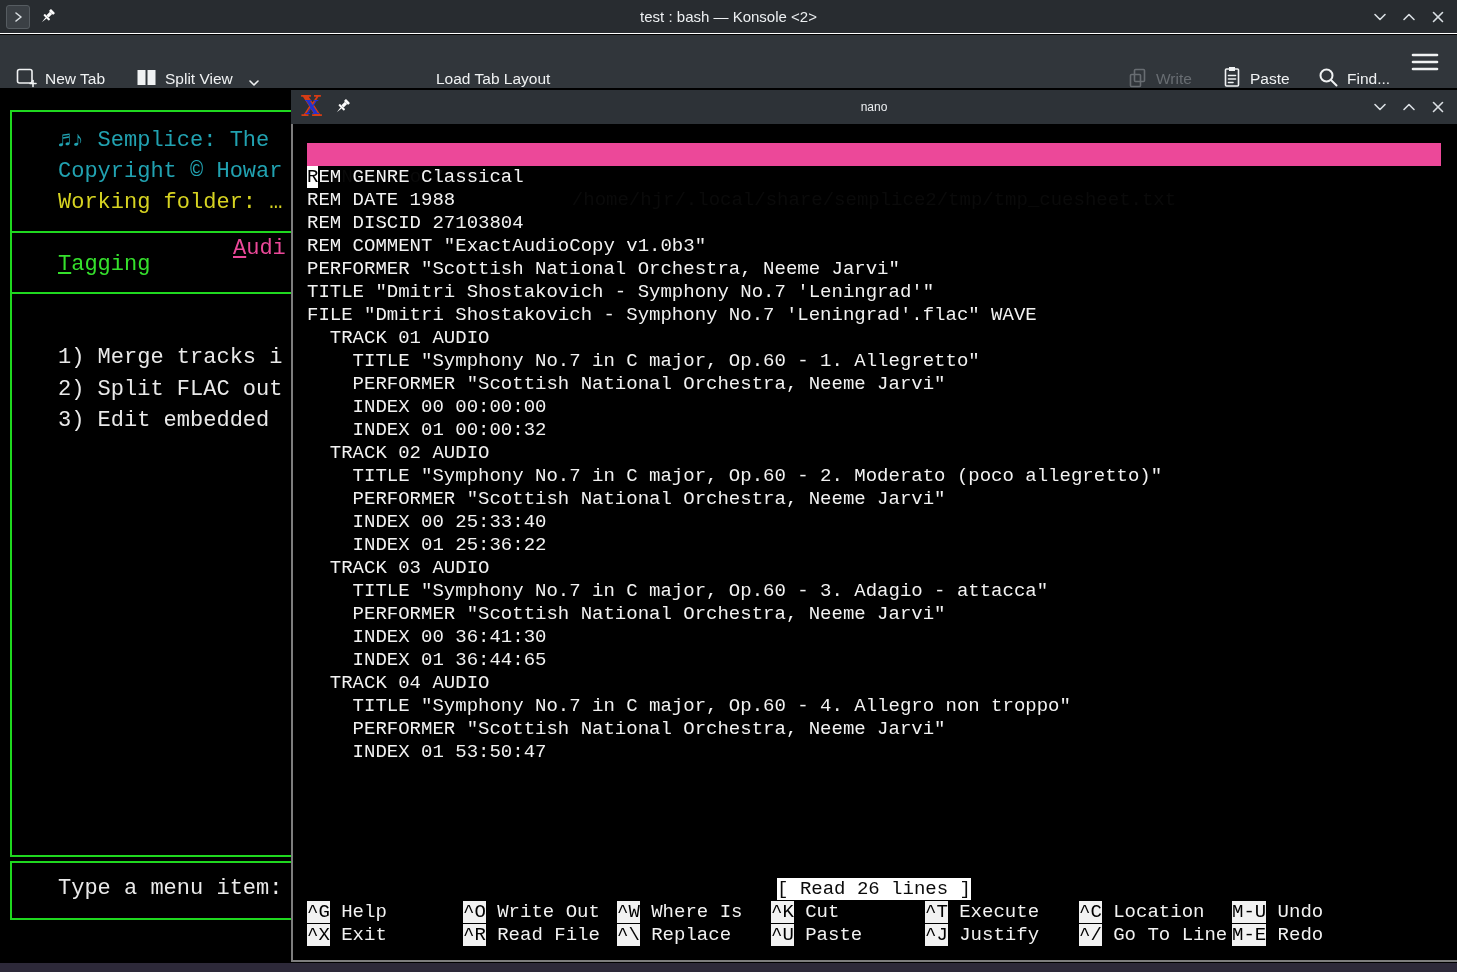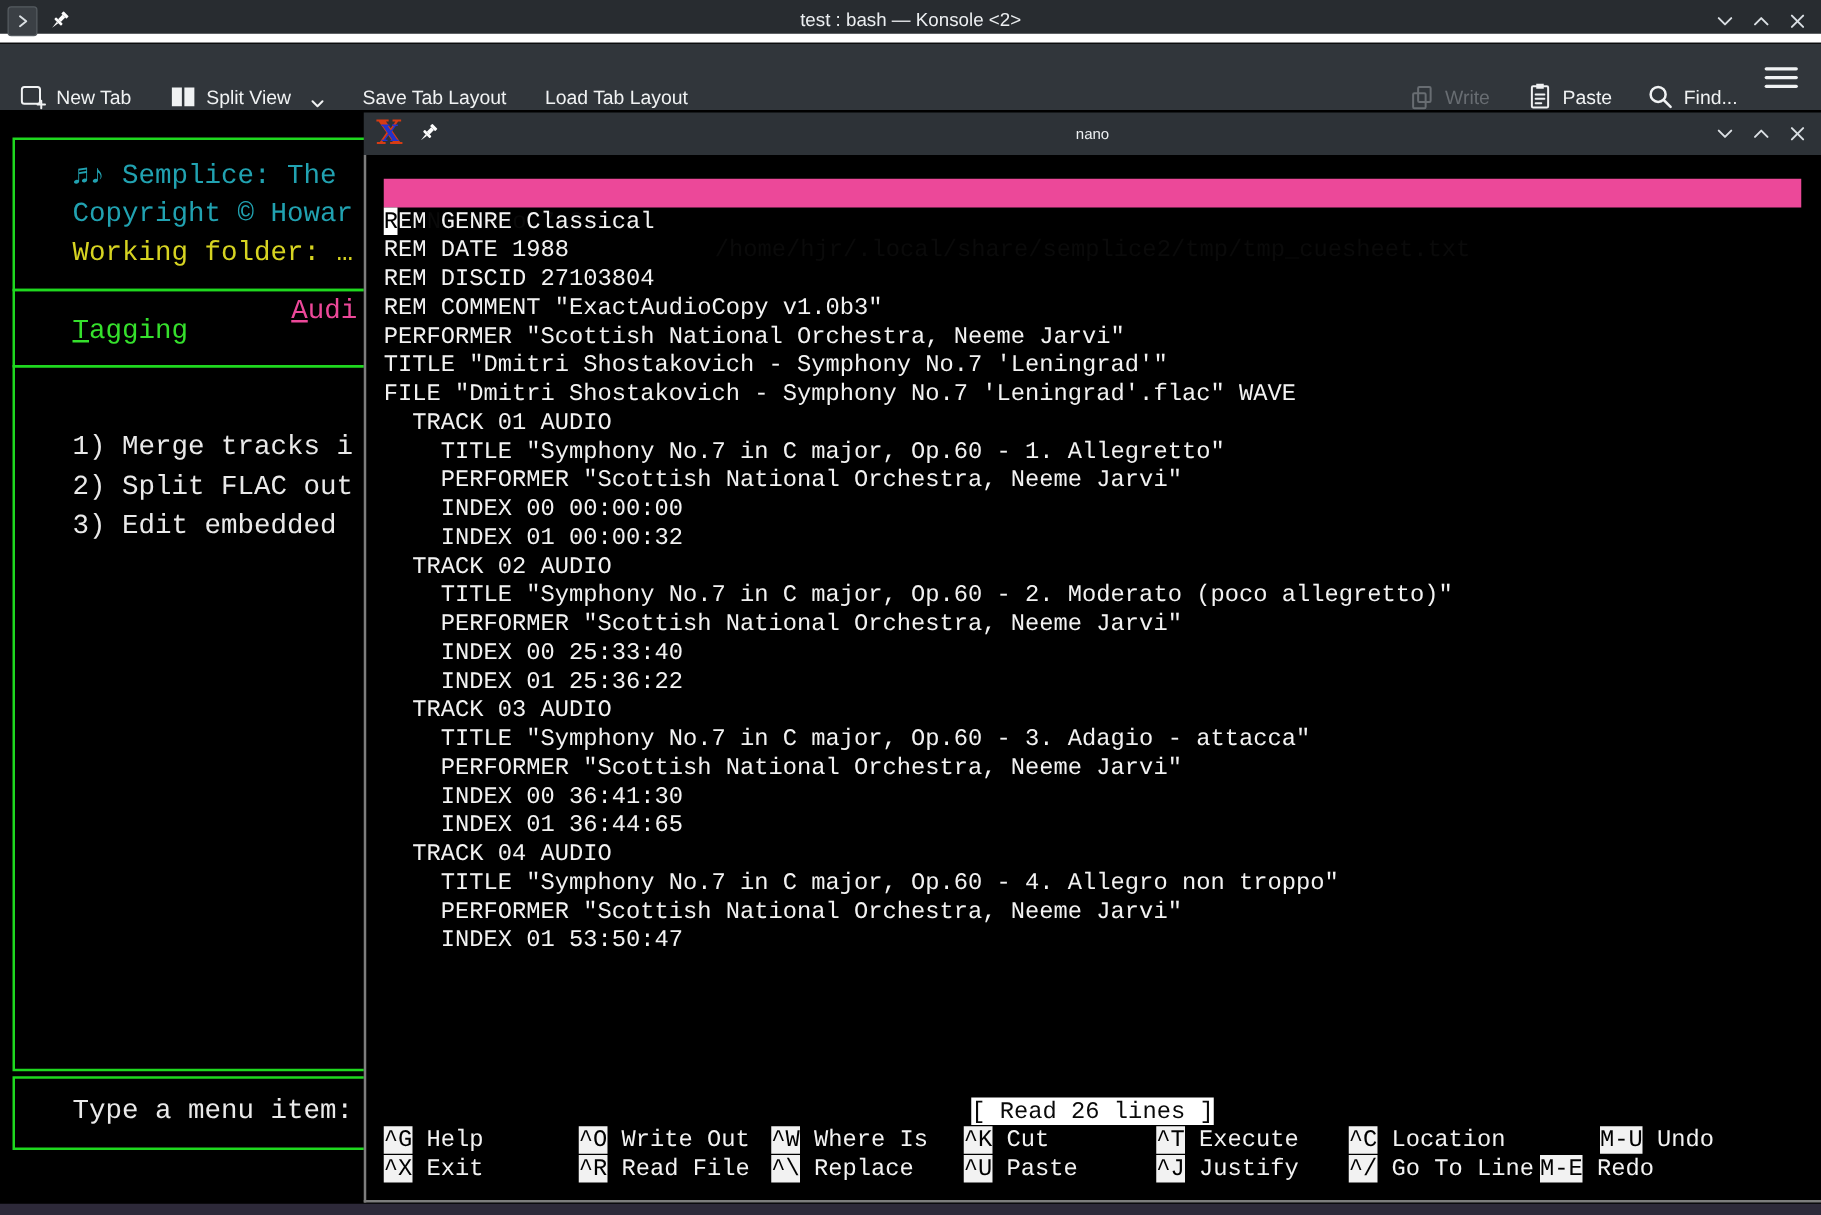--- a/index.html
+++ b/index.html
@@ -2,21 +2,21 @@
 <html><head>
 <meta charset="utf-8">
 <style>
   * { margin:0; padding:0; box-sizing:border-box; }
   html,body { width:1457px; height:972px; overflow:hidden; background:#000; }
   body { font-family:"Liberation Sans", sans-serif; position:relative; }
 
   
   .titlebar {
     position:absolute; left:0; top:0; width:1457px; height:34px;
-    background:#282c30; border-bottom:7px solid #ffffff;
+    background:#282c30; border-bottom:1px solid #ffffff;
   }
   .titlebar .title {
     position:absolute; left:0; top:0; width:100%; height:34px;
     line-height:34px; text-align:center; color:#eceff1; font-size:15px;
   }
   .expand-btn {
     position:absolute; left:6px; top:5px; width:24px; height:24px;
     background:#3b4045; border:1px solid #565c61; border-radius:3px;
     display:flex; align-items:center; justify-content:center;
   }
@@ -123,23 +123,20 @@
     <svg class="ticon" width="21" height="21" viewBox="0 0 21 21">
       <rect x="1.5" y="3" width="8" height="15" fill="#f0f2f3"></rect>
       <rect x="11.5" y="3" width="8" height="15" fill="#f0f2f3"></rect>
     </svg>
     <span>Split View</span>
     <svg class="stroke icon" width="14" height="10" viewBox="0 0 14 10" style="margin-left:6px">
         <polyline points="3,3 7,7 11,3"></polyline>
       </svg>
   </div>
 
-  <div class="tbtn" style="left:290px">
-    <span>Save Tab Layout</span>
-  </div>
   <div class="tbtn" style="left:436px">
     <span>Load Tab Layout</span>
   </div>
 
   <div class="tbtn disabled" style="left:1128px">
     <svg class="ticon stroke grey" width="20" height="20" viewBox="0 0 20 20">
       <rect x="6.5" y="1.5" width="10" height="12" rx="1"></rect>
       <rect x="2.5" y="6.5" width="10" height="12" rx="1"></rect>
     </svg>
     <span>Write</span>
@@ -261,21 +258,21 @@
       <span>[ Read 26 lines ]</span>
     </div>
 
     <div class="shortcut-row" style="top:777px">
         <span class="shortcut" style="left: 14px;"><span class="sc-key">^G</span><span class="sc-label"> Help</span></span>
         <span class="shortcut" style="left: 170px;"><span class="sc-key">^O</span><span class="sc-label"> Write Out</span></span>
         <span class="shortcut" style="left: 324px;"><span class="sc-key">^W</span><span class="sc-label"> Where Is</span></span>
         <span class="shortcut" style="left: 478px;"><span class="sc-key">^K</span><span class="sc-label"> Cut</span></span>
         <span class="shortcut" style="left: 632px;"><span class="sc-key">^T</span><span class="sc-label"> Execute</span></span>
         <span class="shortcut" style="left: 786px;"><span class="sc-key">^C</span><span class="sc-label"> Location</span></span>
-        <span class="shortcut" style="left: 939px; margin-left: 48px;"><span class="sc-key">M-U</span><span class="sc-label"> Undo</span></span>
+        <span class="shortcut" style="left: 939px;"><span class="sc-key">M-U</span><span class="sc-label"> Undo</span></span>
       </div>
     <div class="shortcut-row" style="top:800px">
         <span class="shortcut" style="left: 14px;"><span class="sc-key">^X</span><span class="sc-label"> Exit</span></span>
         <span class="shortcut" style="left: 170px;"><span class="sc-key">^R</span><span class="sc-label"> Read File</span></span>
         <span class="shortcut" style="left: 324px;"><span class="sc-key">^\</span><span class="sc-label"> Replace</span></span>
         <span class="shortcut" style="left: 478px;"><span class="sc-key">^U</span><span class="sc-label"> Paste</span></span>
         <span class="shortcut" style="left: 632px;"><span class="sc-key">^J</span><span class="sc-label"> Justify</span></span>
         <span class="shortcut" style="left: 786px;"><span class="sc-key">^/</span><span class="sc-label"> Go To Line</span></span>
         <span class="shortcut" style="left: 939px;"><span class="sc-key">M-E</span><span class="sc-label"> Redo</span></span>
       </div>

